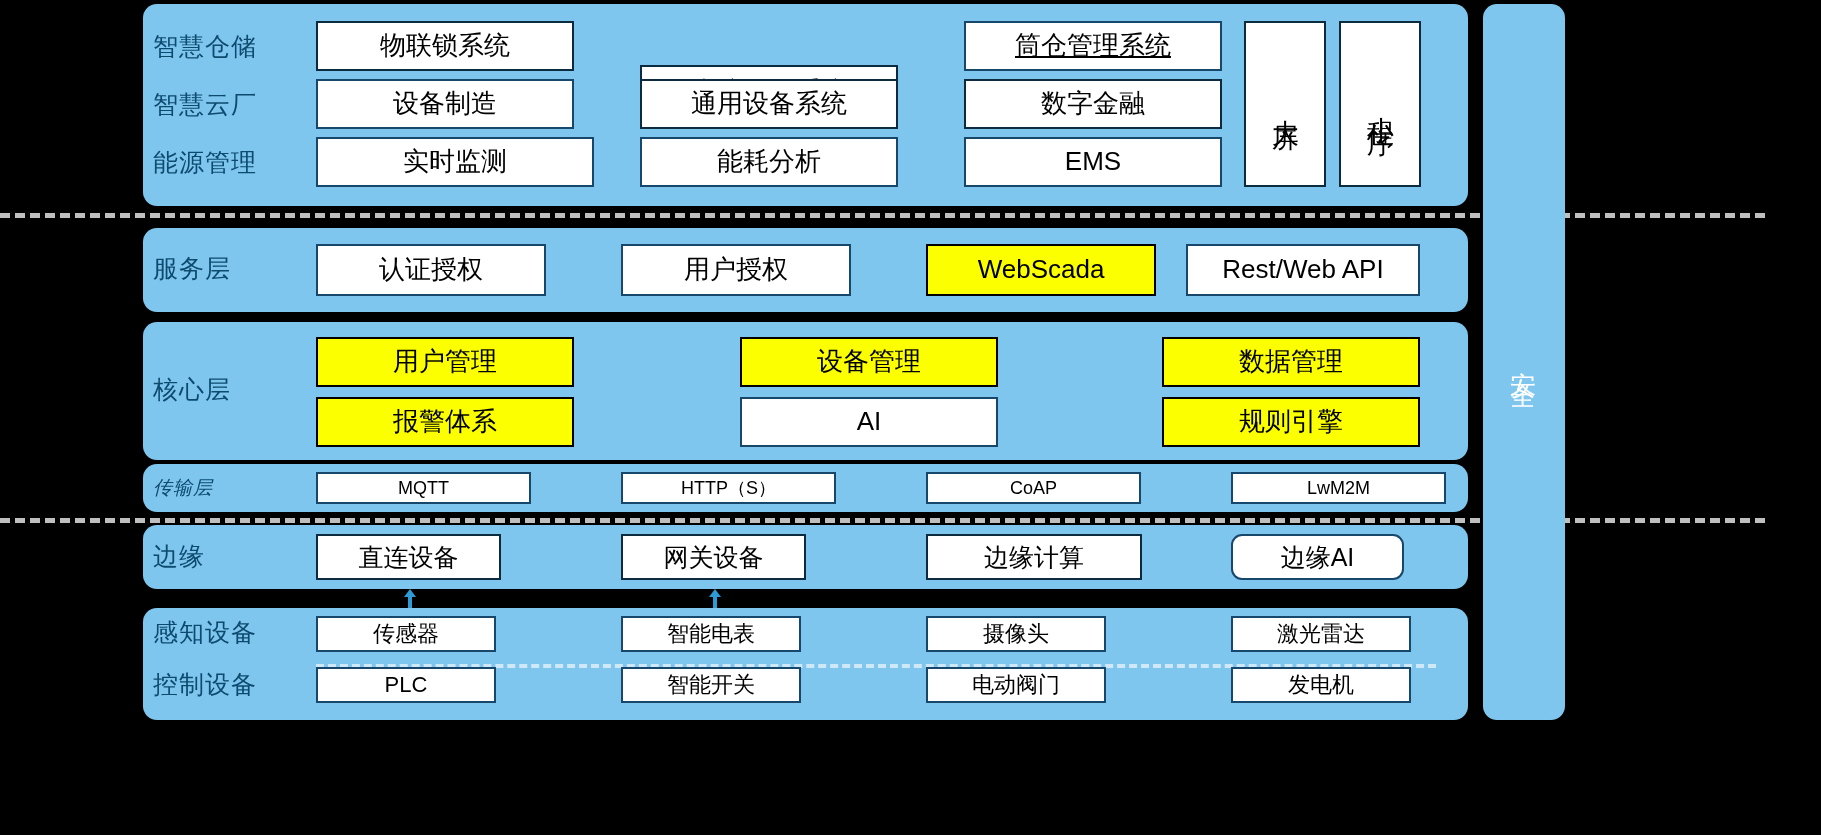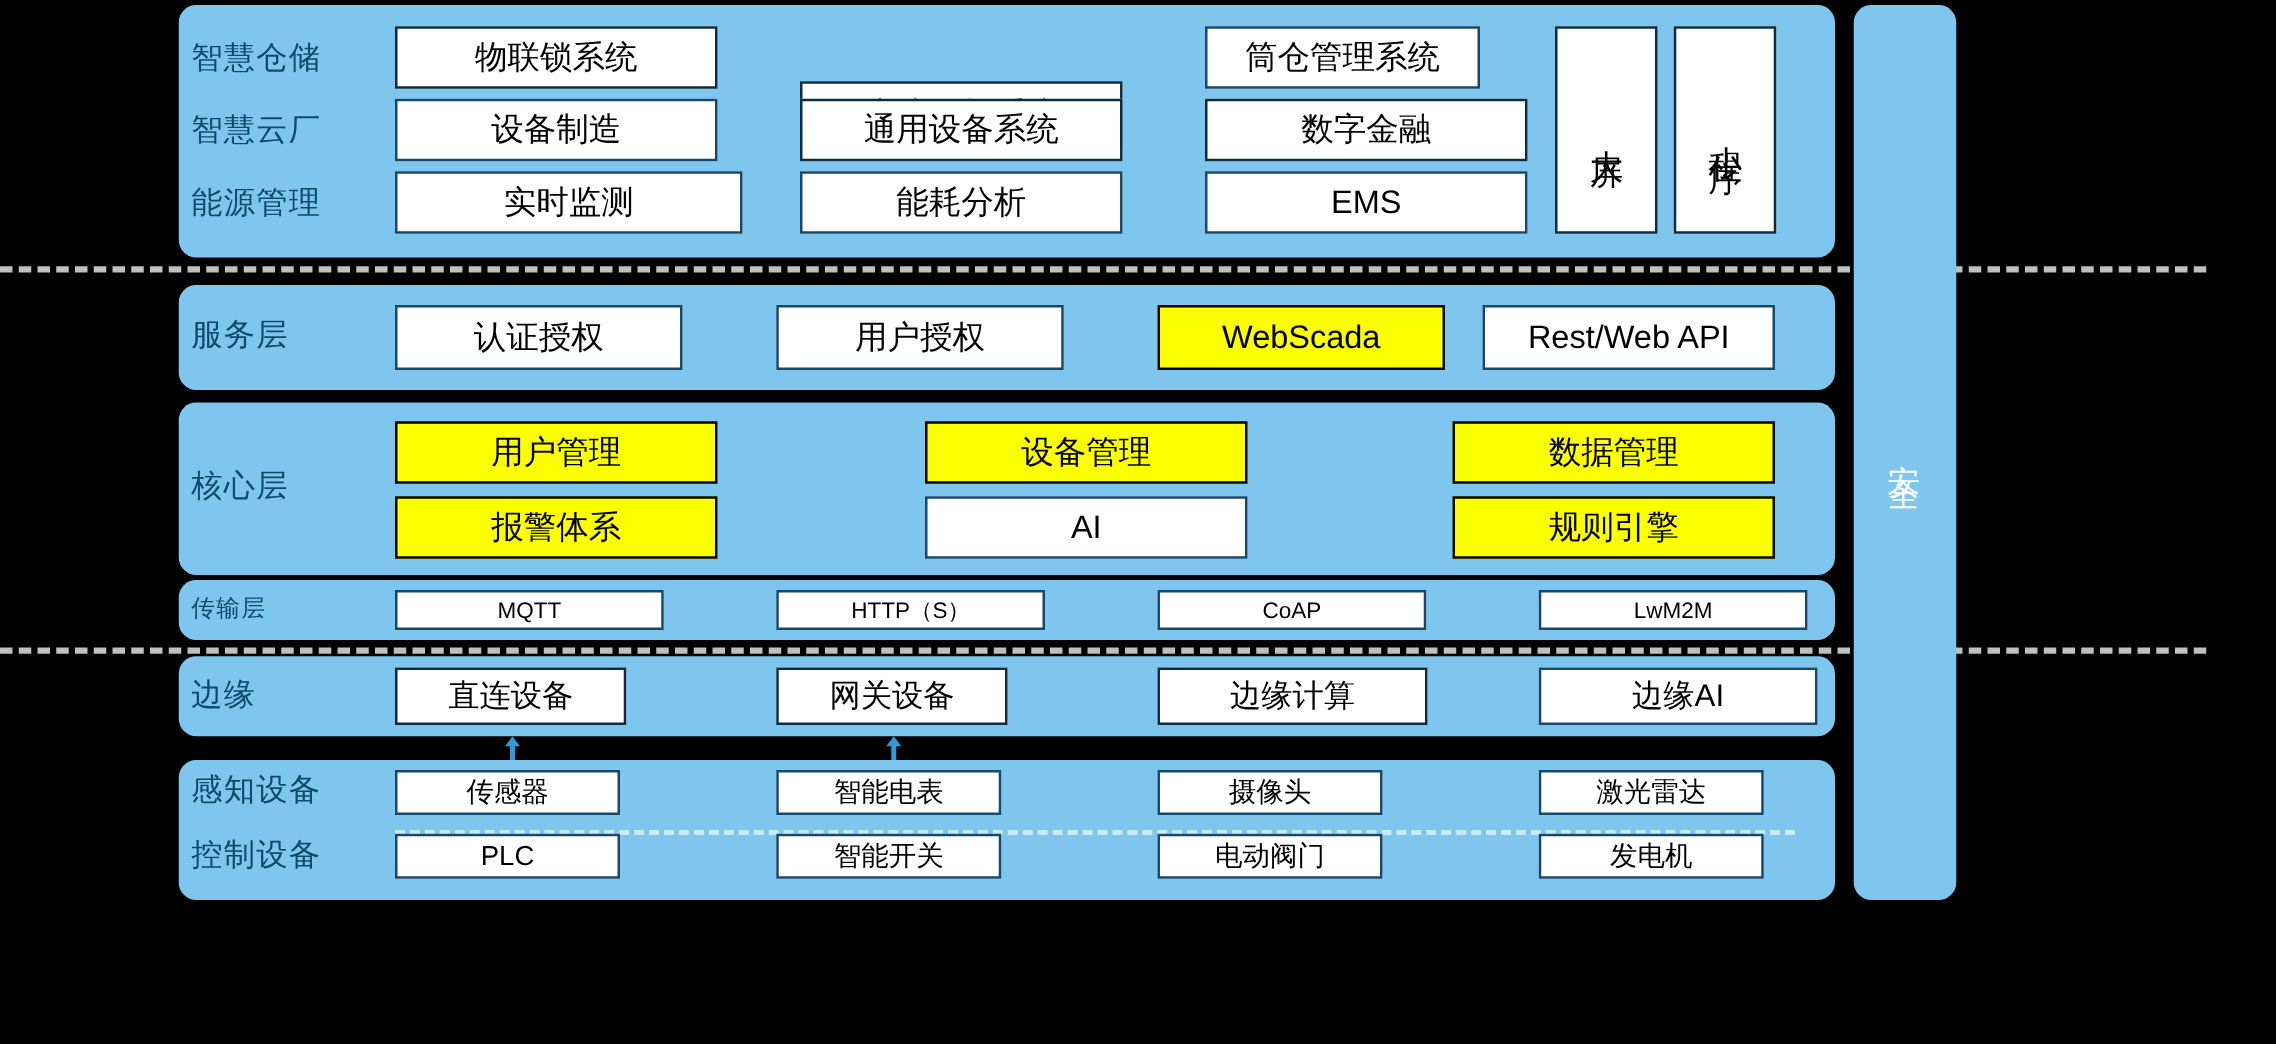--- a/index.html
+++ b/index.html
@@ -111,21 +111,21 @@
 <div id="stage">
 
   <div class="band" style="left:143px; top:4px; width:1325px; height:202px;">
 
     <div class="band-label" style="left:10px; top:30px;">智慧仓储</div>
     <div class="band-label" style="left:10px; top:88px;">智慧云厂</div>
     <div class="band-label" style="left:10px; top:146px;">能源管理</div>
 
     <div class="box green f26" style="left:173px; top:17px; width:258px; height:50px;">物联锁系统</div>
     <div class="box green f26" style="left:497px; top:17px; width:258px; height:53px;margin-top:44px;">虚拟围栏系统</div>
-    <div class="box white f26" style="left:821px; top:17px; width:220px; height:50px;">筒仓管理系统</div>
+    <div class="box white f26" style="left:821px; top:17px; width:258px; height:50px;text-decoration:underline;">筒仓管理系统</div>
 
     <div class="box white f26" style="left:173px; top:75px; width:258px; height:50px;">设备制造</div>
     <div class="box green f26" style="left:497px; top:75px; width:258px; height:50px;">通用设备系统</div>
     <div class="box green f26" style="left:821px; top:75px; width:258px; height:50px;">数字金融</div>
 
     <div class="box white f26" style="left:173px; top:133px; width:278px; height:50px;">实时监测</div>
     <div class="box white f26" style="left:497px; top:133px; width:258px; height:50px;">能耗分析</div>
     <div class="box white f26" style="left:821px; top:133px; width:258px; height:50px;">EMS</div>
 
     <div class="box green vertical" style="left:1101px; top:17px; width:82px; height:166px;">大屏</div>
@@ -149,37 +149,37 @@
     <div class="box yellow f26" style="left:173px; top:15px; width:258px; height:50px;">用户管理</div>
     <div class="box yellow f26" style="left:597px; top:15px; width:258px; height:50px;">设备管理</div>
     <div class="box yellow f26" style="left:1019px; top:15px; width:258px; height:50px;">数据管理</div>
 
     <div class="box yellow f26" style="left:173px; top:75px; width:258px; height:50px;">报警体系</div>
     <div class="box white f26" style="left:597px; top:75px; width:258px; height:50px;">AI</div>
     <div class="box yellow f26" style="left:1019px; top:75px; width:258px; height:50px;">规则引擎</div>
   </div>
 
   <div class="band" style="left:143px; top:464px; width:1325px; height:48px;">
-    <div class="band-label small" style="left:10px; top:14px;">传输层</div>
+    <div class="band-label small" style="left:10px; top:14px;font-style:italic;">传输层</div>
 
     <div class="box white f18" style="left:173px; top:8px; width:215px; height:32px;">MQTT</div>
     <div class="box white f18" style="left:478px; top:8px; width:215px; height:32px;">HTTP（S）</div>
     <div class="box white f18" style="left:783px; top:8px; width:215px; height:32px;">CoAP</div>
     <div class="box white f18" style="left:1088px; top:8px; width:215px; height:32px;">LwM2M</div>
   </div>
 
   <div class="dash-sep" style="left:0px; top:518px; width:1765px;"></div>
 
   <div class="band" style="left:143px; top:525px; width:1325px; height:64px;">
     <div class="band-label" style="left:10px; top:19px;">边缘</div>
 
     <div class="box green f25" style="left:173px; top:9px; width:185px; height:46px;">直连设备</div>
     <div class="box green f25" style="left:478px; top:9px; width:185px; height:46px;">网关设备</div>
     <div class="box green f25" style="left:783px; top:9px; width:216px; height:46px;">边缘计算</div>
-    <div class="box white f25" style="left:1088px; top:9px; width:223px; height:46px;">边缘AI</div>
+    <div class="box white f25" style="left:1088px; top:9px; width:173px; height:46px;border-radius:11px;">边缘AI</div>
   </div>
 
   <svg class="arrow" style="left:403px; top:589px; height:28px;" viewBox="0 0 14 28">
     <path d="M7 0 L13 8 L9 8 L9 20 L13 20 L7 28 L1 20 L5 20 L5 8 L1 8 Z" fill="#2E9BD6"></path>
   </svg>
   <svg class="arrow" style="left:708px; top:589px; height:28px;" viewBox="0 0 14 28">
     <path d="M7 0 L13 8 L9 8 L9 20 L13 20 L7 28 L1 20 L5 20 L5 8 L1 8 Z" fill="#2E9BD6"></path>
   </svg>
 
   <div class="band" style="left:143px; top:608px; width:1325px; height:112px;">

